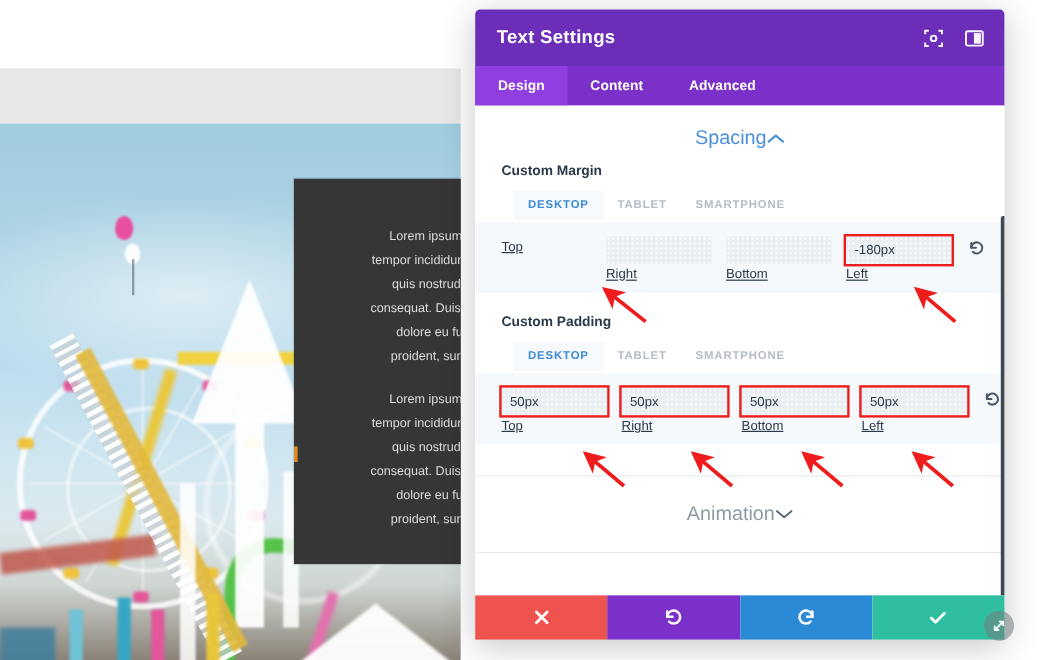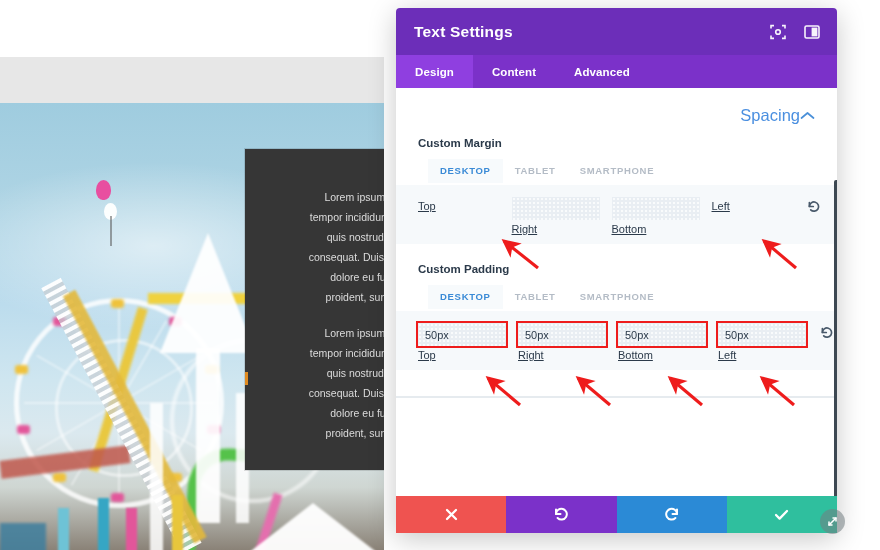--- a/index.html
+++ b/index.html
@@ -121,21 +121,21 @@
   .modal-tabs { height:33px; background:#7b31c9; display:flex; align-items:stretch; flex:none; }
   .tab {
     display:flex; align-items:center; padding:0 19px; color:#ffffff;
     font-size:11.5px; font-weight:bold; cursor:pointer; letter-spacing:.1px;
   }
   .tab.active { background:#8f3fe0; }
 
   .modal-body { flex:1; background:#fff; position:relative; overflow:hidden; }
 
   .section-head {
-    display:flex; align-items:center; justify-content:flex-end;
+    display:flex; align-items:center; justify-content:center;
     padding: 18px 22px 10px 22px;
   }
   .section-title { color:#4a8fe0; font-size:16.5px; }
   .section-title.muted { color:#8e9aa6; }
   .chev { color:#4a90d9; font-size:13px; }
   .chev.muted { color:#5b6b7c; }
 
   .field-label { padding: 0 22px; color:#2b3a4a; font-size:11.5px; font-weight:bold; margin-top:2px; }
 
   .device-tabs { display:flex; padding: 10px 22px 0 32px; gap:0; }
@@ -321,20 +321,21 @@
         </div>
         <div class="sp-field">
           <input class="sp-input" value="" style="">
           <div class="sp-cap">Right</div>
         </div>
         <div class="sp-field">
           <input class="sp-input" value="" style="">
           <div class="sp-cap">Bottom</div>
         </div>
         <div class="sp-field hl">
+          <input class="sp-input" value="-180px" style="">
           <div class="sp-cap">Left</div>
         </div>
         <div class="sp-actions">
           <span class="act-icon">
             <svg width="14" height="14" viewBox="0 0 14 14">
               <path d="M2.4 6.4a4.6 4.6 0 1 1 1.3 3.4" fill="none" stroke="#495a6b" stroke-width="1.7" stroke-linecap="round"></path>
               <path d="M2.4 2.6v3.9h3.9" fill="none" stroke="#495a6b" stroke-width="1.7" stroke-linecap="round" stroke-linejoin="round"></path>
             </svg>
           </span>
 
@@ -370,20 +371,28 @@
               <path d="M2.4 6.4a4.6 4.6 0 1 1 1.3 3.4" fill="none" stroke="#495a6b" stroke-width="1.7" stroke-linecap="round"></path>
               <path d="M2.4 2.6v3.9h3.9" fill="none" stroke="#495a6b" stroke-width="1.7" stroke-linecap="round" stroke-linejoin="round"></path>
             </svg>
           </span>
 
         </div>
       </div>
 
       <div class="divider" style="margin-top:26px;"></div>
 
+      <div class="section-head anim-head">
+        <div class="section-title muted">Animation</div>
+        <span class="chev muted">
+          <svg width="15" height="9" viewBox="0 0 15 9">
+              <path d="M1.5 2l6 5 6-5" fill="none" stroke="#5b6b7c" stroke-width="1.7" stroke-linecap="round" stroke-linejoin="round"></path>
+            </svg>
+        </span>
+      </div>
       <div class="divider"></div>
 
       <div class="modal-scrollbar"></div>
     </div>
 
     <div class="modal-footer">
       <div class="fbtn cancel">
         <svg width="15" height="15" viewBox="0 0 15 15">
             <path d="M3 3l9 9M12 3l-9 9" fill="none" stroke="#fff" stroke-width="2.3" stroke-linecap="round"></path>
           </svg>

